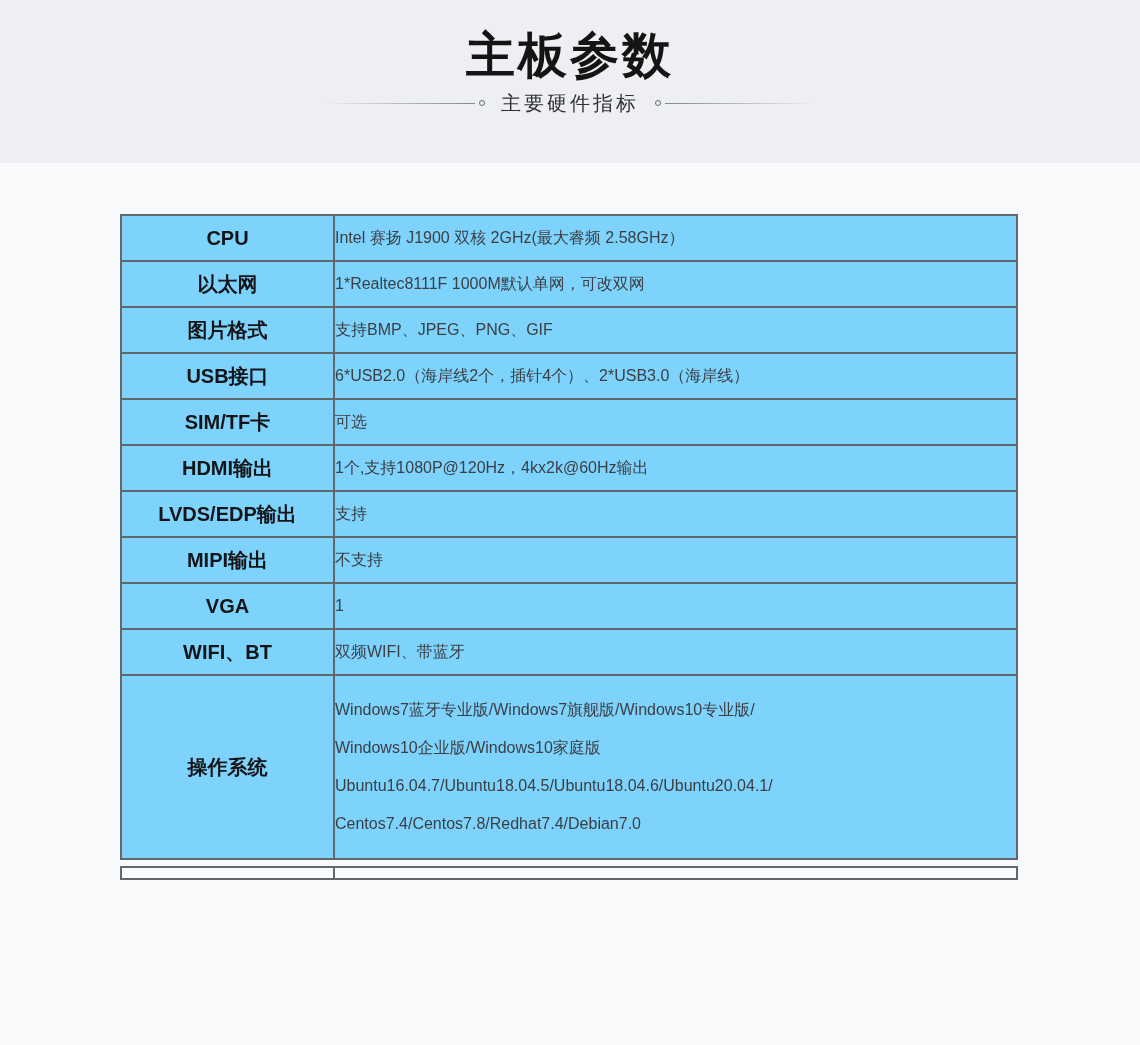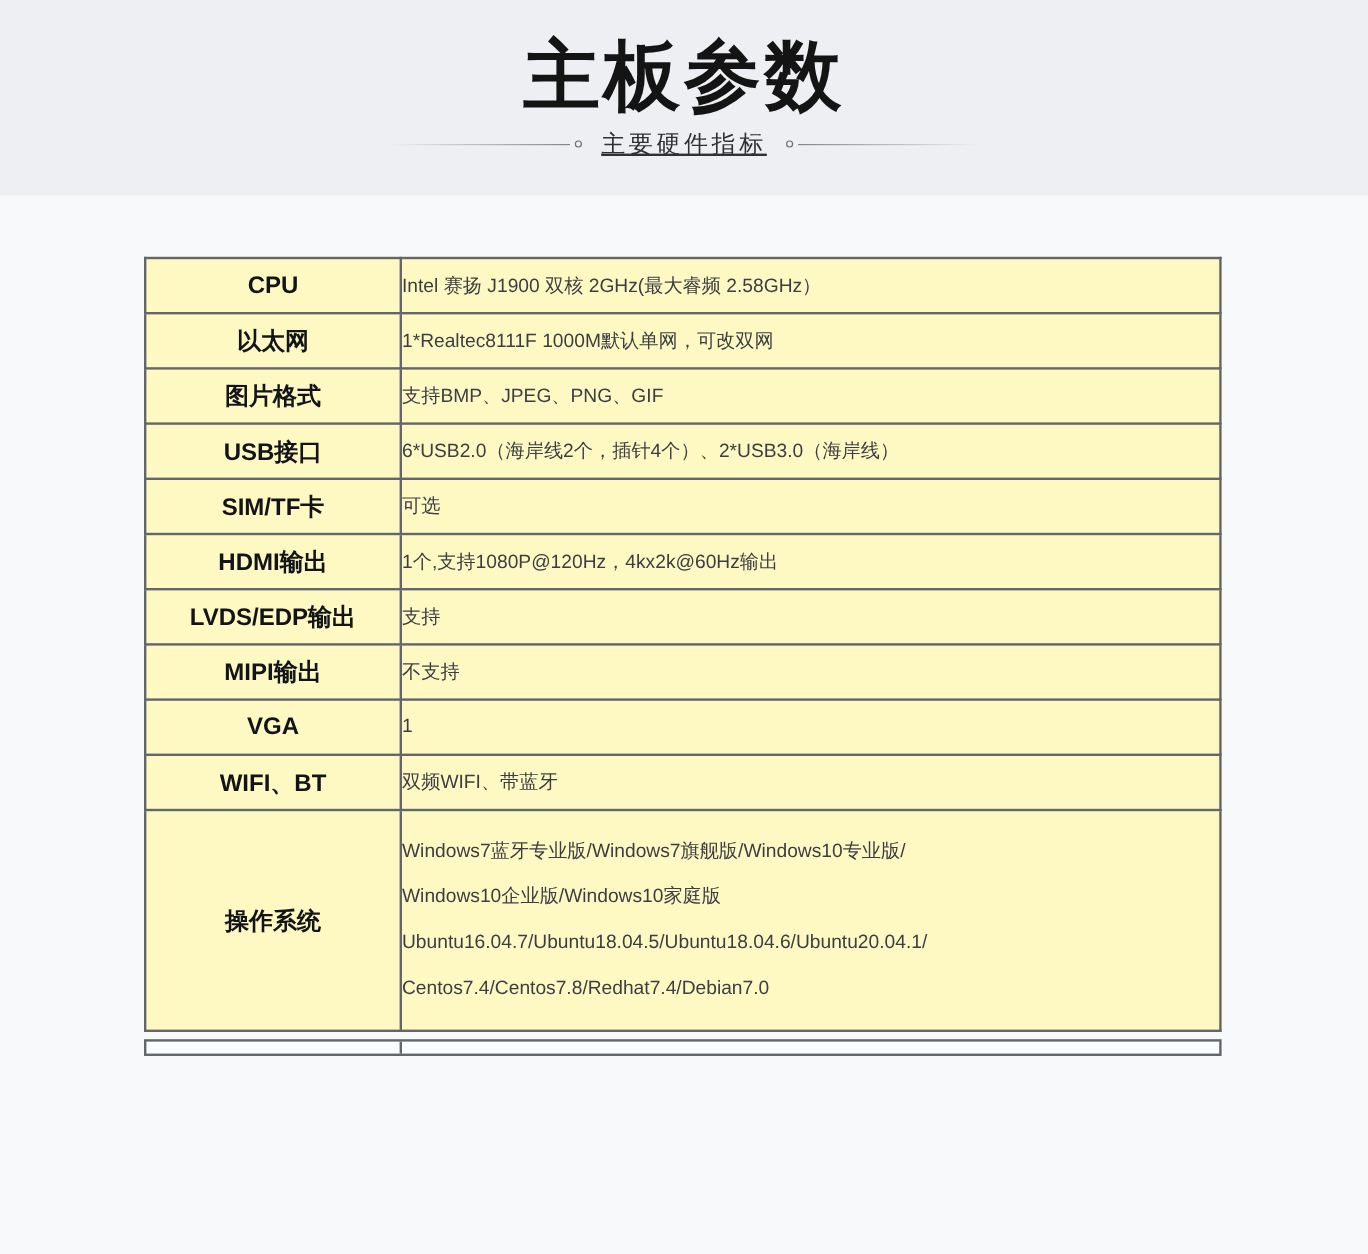--- a/index.html
+++ b/index.html
@@ -12,21 +12,21 @@
   }
   
   .header-band {
     width: 1140px; height: 163px;
     background: #edeff2;
   }
   .page-title {
     margin: 0;
     padding-top: 28px;
     text-align: center;
-    font-size: 64px;
+    font-size: 49px;
     line-height: 1.12;
     font-weight: 900;
     letter-spacing: 3px;
     color: #141414;
   }
   .subtitle-row {
     margin-top: 7px;
     display: flex;
     align-items: center;
     justify-content: center;
@@ -41,29 +41,28 @@
     border: 1.5px solid #6a6d72;
     border-radius: 50%;
     margin: 0 4px;
     background: transparent;
   }
   .subtitle-text {
     margin: 0 12px;
     font-size: 20px;
     letter-spacing: 3px;
     color: #2f3135;
-    text-decoration: underline;
   }
   
   .content { position: relative; width: 1140px; }
   table.spec-table {
     border-collapse: collapse;
     margin: 51px 0 0 120px;
     width: 898px;
-    background: #fef9c3;
+    background: #7dd3fc;
     table-layout: fixed;
   }
   table.spec-table td {
     border: 2px solid #63666b;
     padding: 0;
   }
   td.row-label {
     width: 213px;
     text-align: center;
     font-weight: bold;

